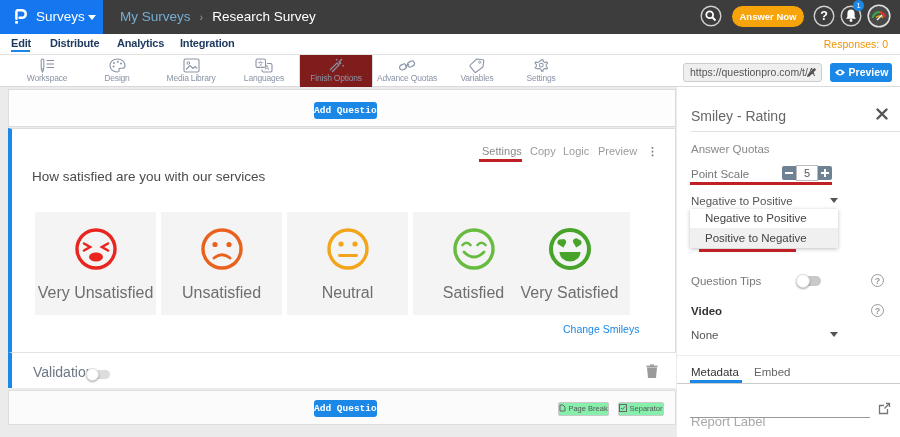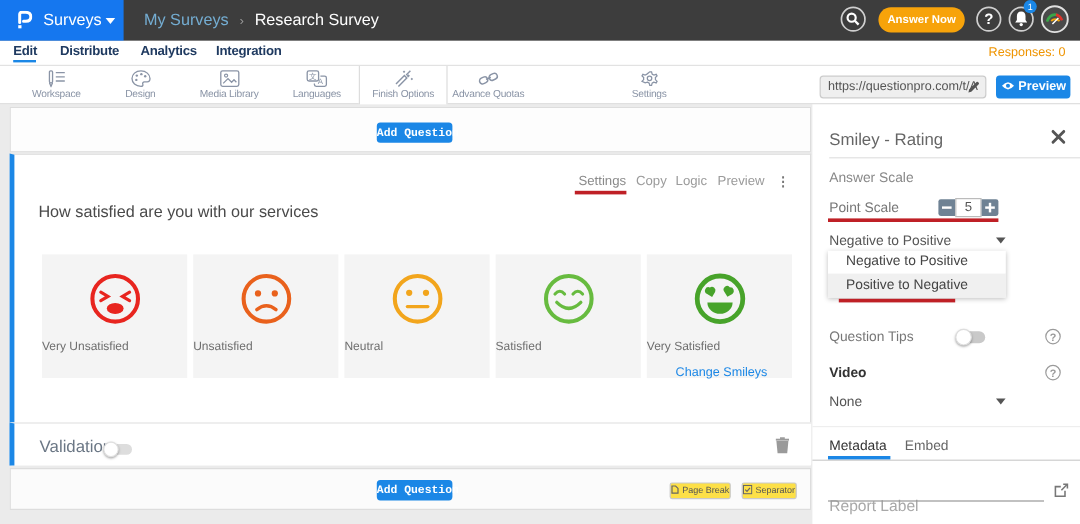--- a/index.html
+++ b/index.html
@@ -14,39 +14,39 @@
 .crumb-sep { color:#9a9a9a; font-size:11px; padding:0 9px; }
 
 #navrow { left:0; top:34px; width:900px; height:21px; background:#fff; border-bottom:1px solid #e2e2e2; }
 .nav-item { position:absolute; top:37px; font-size:11px; font-weight:bold; color:#1f3a60; letter-spacing:-0.2px; }
 #responses { position:absolute; right:12px; top:38px; font-size:10.5px; color:#ef9400; }
 
 #toolbar { left:0; top:55px; width:900px; height:32px; background:#fff; border-bottom:1px solid #d9d9d9; }
 .titem { position:absolute; top:55px; height:32px; text-align:center; }
 .titem svg { display:block; margin:3px auto 0; }
 .tlabel { font-size:8.5px; color:#8a94a6; letter-spacing:-0.2px; margin-top:0px; }
-.titem.active { background:#ffffff; border-left:1px solid #ddd; border-right:1px solid #ddd; }
+.titem.active { background:#7f1d1d; border-left:1px solid #ddd; border-right:1px solid #ddd; }
 #urlbox { left:683px; top:63px; width:139px; height:19px; background:#efefef; border:1px solid #ccc; border-radius:3px; font-size:10.5px; color:#555; line-height:17px; padding-left:6px; white-space:nowrap; overflow:hidden; }
 #previewbtn { left:830px; top:63px; width:62px; height:19px; background:#1b87e6; border-radius:3px; color:#fff; font-size:10.5px; font-weight:bold; text-align:center; line-height:19px; }
 
 .strip { left:8px; width:668px; background:#fdfdfd; border:1px solid #ddd; }
 #strip1 { top:89px; height:38px; }
 #strip2 { top:390px; height:35px; background:#fbfbfb; }
 .addq { position:absolute; left:314px; width:63px; height:17px; background:#1b87e6; border-radius:3px; color:#fff; font-size:9.5px; white-space:nowrap; font-weight:bold; text-align:center; line-height:17px;font-family:Liberation Mono, monospace; }
 #card { left:8px; top:128px; width:668px; height:260px; background:#fff; border:1px solid #ddd; border-left:4px solid #1b87e6; }
 .qtab { position:absolute; top:145px; font-size:11px; color:#9b9b9b; }
 #settings-underline { left:479px; top:159px; width:43px; height:2.5px; background:#bf2026; }
 #qheading { left:32px; top:169px; font-size:13.5px; color:#4a4a4a; }
 .sbox { position:absolute; top:212px; width:121px; height:103px; background:#f4f4f4; }
 .sbox svg { position:absolute; left:50%; top:14px; transform:translateX(-50%); }
-.slabel { position:absolute; width:100%; top:72px; font-size:10px; color:#6e6e6e; }
-#changesmileys { left:563px; top:304px; font-size:10.5px; color:#1b87e6; }
+.slabel { position:absolute; width:100%; top:72px; text-align:center; font-size:16px; color:#6e6e6e; }
+#changesmileys { left:563px; top:323px; font-size:10.5px; color:#1b87e6; }
 #valrow { left:8px; top:352px; width:668px; height:36px; border-top:1px solid #e3e3e3; border-left:4px solid #1b87e6; background:#fff; }
 #valtext { left:33px; top:364px; font-size:14px; color:#6b7785; }
-.minibtn { position:absolute; top:402px; height:14px; background:#fde047; border:1px solid #c9c9c9; border-radius:2px; font-size:7.5px; color:#555; line-height:12px; text-align:center; white-space:nowrap; }
+.minibtn { position:absolute; top:402px; height:14px; background:#86efac; border:1px solid #c9c9c9; border-radius:2px; font-size:7.5px; color:#555; line-height:12px; text-align:center; white-space:nowrap; }
 
 .toggle { position:absolute; }
 .toggle .pill { position:absolute; background:#ddd; border-radius:99px; }
 .toggle .knob { position:absolute; background:#fff; border-radius:50%; box-shadow:0 1px 2px rgba(0,0,0,0.35); }
 
 #sidebar { left:677px; top:87px; width:223px; height:350px; background:#fff; }
 .sb { position:absolute; left:14px; }
 .qmark { position:absolute; left:194px; width:13px; height:13px; border:1px solid #9a9a9a; border-radius:50%; color:#9a9a9a; font-size:9px; text-align:center; line-height:13px; font-weight:bold; }
 .caret { position:absolute; width:0; height:0; border-left:4px solid transparent; border-right:4px solid transparent; border-top:5px solid #555; }
 .redline { position:absolute; background:#bf2026; height:3px; }
@@ -157,20 +157,27 @@
   <div class="titem" style="left:373px;width:68px;">
     <svg width="18" height="15" viewBox="0 0 18 15">
         <g stroke="#8a94a6" fill="none" stroke-width="1.2">
           <rect x="1.5" y="6.5" width="7" height="5" rx="2.5" transform="rotate(-25 5 9)"></rect>
           <rect x="9.5" y="3.5" width="7" height="5" rx="2.5" transform="rotate(-25 13 6)"></rect>
           <line x1="7" y1="8.2" x2="11" y2="6.4"></line>
         </g>
       </svg>
     <div class="tlabel">Advance Quotas</div>
   </div>
+  <div class="titem" style="left:447px;width:60px;">
+    <svg width="16" height="15" viewBox="0 0 16 15">
+        <path d="M7 1 L13 1 Q14 1 14 2 L14 8 L8 14 Q7 15 6 14 L1.5 9.5 Q0.5 8.5 1.5 7.5 L7 1 Z" fill="none" stroke="#8a94a6" stroke-width="1.1" transform="rotate(8 8 8)"></path>
+        <circle cx="10.7" cy="4.2" r="1.1" fill="none" stroke="#8a94a6" stroke-width="0.9"></circle>
+      </svg>
+    <div class="tlabel">Variables</div>
+  </div>
   <div class="titem" style="left:513px;width:56px;">
     <svg width="16" height="15" viewBox="0 0 16 16">
         <path d="M8 0.8 L9.6 0.8 L10.1 2.8 a5.5 5.5 0 0 1 1.6 0.9 l2 -0.7 L14.5 4.4 l-1.5 1.5 a5.5 5.5 0 0 1 0 1.8 l1.5 1.5 -0.8 1.4 -2 -0.7 a5.5 5.5 0 0 1 -1.6 0.9 l-0.5 2 -1.6 0 -0.5 -2 a5.5 5.5 0 0 1 -1.6 -0.9 l-2 0.7 L1.1 9.2 l1.5 -1.5 a5.5 5.5 0 0 1 0 -1.8 L1.1 4.4 1.9 3 l2 0.7 a5.5 5.5 0 0 1 1.6 -0.9 Z" fill="none" stroke="#8a94a6" stroke-width="1.1" transform="translate(0.5,1.2)"></path>
         <circle cx="8.3" cy="7.7" r="2" fill="none" stroke="#8a94a6" stroke-width="1.1"></circle>
       </svg>
     <div class="tlabel">Settings</div>
   </div>
   <div class="abs" id="urlbox">https://questionpro.com/t/A</div>
   <svg class="abs" style="left:806px;top:67px" width="11" height="11" viewBox="0 0 11 11">
       <path d="M1 10 L1.6 7.6 L7.8 1.4 Q8.4 0.8 9 1.4 L9.6 2 Q10.2 2.6 9.6 3.2 L3.4 9.4 Z" fill="#555"></path>
@@ -221,21 +228,21 @@
   </div>
   <div class="sbox" style="left:413px;">
     <svg width="46" height="46" viewBox="0 0 46 46">
       <circle cx="23" cy="23" r="19" fill="none" stroke="#67bb3f" stroke-width="3.4"></circle>
       <path d="M11.5 19 Q15.5 14.5 19.5 19" fill="none" stroke="#67bb3f" stroke-width="2.6" stroke-linecap="round"></path>
       <path d="M26.5 19 Q30.5 14.5 34.5 19" fill="none" stroke="#67bb3f" stroke-width="2.6" stroke-linecap="round"></path>
       <path d="M13 26 Q23 36 33 26" fill="none" stroke="#67bb3f" stroke-width="2.8" stroke-linecap="round"></path>
     </svg>
     <div class="slabel">Satisfied</div>
   </div>
-  <div class="sbox" style="left:539px;">
+  <div class="sbox" style="left:509px;">
     <svg width="46" height="46" viewBox="0 0 46 46">
       <circle cx="23" cy="23" r="19" fill="none" stroke="#47a32a" stroke-width="4"></circle>
       <path d="M15.5 13.5 a3 3 0 0 1 3.2 4.8 l-3.4 3.4 -3.4 -3.4 a3 3 0 0 1 3.6 -4.8z" fill="#47a32a" transform="rotate(-14 15 17)"></path>
       <path d="M30.5 13.5 a3 3 0 0 1 3.2 4.8 l-3.4 3.4 -3.4 -3.4 a3 3 0 0 1 3.6 -4.8z" fill="#47a32a" transform="rotate(14 31 17)"></path>
       <path d="M12.5 26 L33.5 26 A 10.5 9.5 0 0 1 12.5 26 Z" fill="#47a32a"></path>
     </svg>
     <div class="slabel">Very Satisfied</div>
   </div>
   <div class="abs" id="changesmileys">Change Smileys</div>
 
@@ -260,21 +267,21 @@
         <rect x="0.5" y="0.5" width="7" height="7" fill="none" stroke="#666" stroke-width="1"></rect>
         <path d="M2 4 L3.5 5.5 L6 2.5" fill="none" stroke="#666" stroke-width="1"></path>
       </svg> Separator</div>
 
   <div class="abs" id="sidebar">
     <div class="sb" style="top:21px;font-size:14px;color:#666;">Smiley - Rating</div>
     <svg class="abs" style="left:199px;top:21px;" width="12" height="12" viewBox="0 0 12 12">
         <path d="M1.5 1.5 L10.5 10.5 M10.5 1.5 L1.5 10.5" stroke="#555" stroke-width="2.4" stroke-linecap="round"></path>
       </svg>
     <div class="abs" style="left:14px;top:44px;width:209px;border-top:1px solid #e0e0e0;"></div>
-    <div class="sb" style="top:56px;font-size:11.5px;color:#888;">Answer Scale</div>
+    <div class="sb" style="top:56px;font-size:11.5px;color:#888;">Answer Quotas</div>
     <div class="sb" style="top:81px;font-size:11.5px;color:#777;">Point Scale</div>
 
     <div class="abs" style="left:105px;top:79px;width:14px;height:14px;background:#6f8294;border-radius:2px 0 0 2px;"></div>
     <div class="abs" style="left:108px;top:84.7px;width:8px;height:2.6px;background:#fff;"></div>
     <div class="abs" style="left:119px;top:78px;width:22px;height:16px;background:#fff;border:1px solid #bbb;font-size:11px;color:#555;text-align:center;line-height:15px;">5</div>
     <div class="abs" style="left:141px;top:79px;width:14px;height:14px;background:#6f8294;border-radius:0 2px 2px 0;"></div>
     <div class="abs" style="left:144px;top:84.7px;width:8px;height:2.6px;background:#fff;"></div>
     <div class="abs" style="left:146.7px;top:82px;width:2.6px;height:8px;background:#fff;"></div>
     <div class="redline" style="left:13px;top:95px;width:142px;"></div>
 

